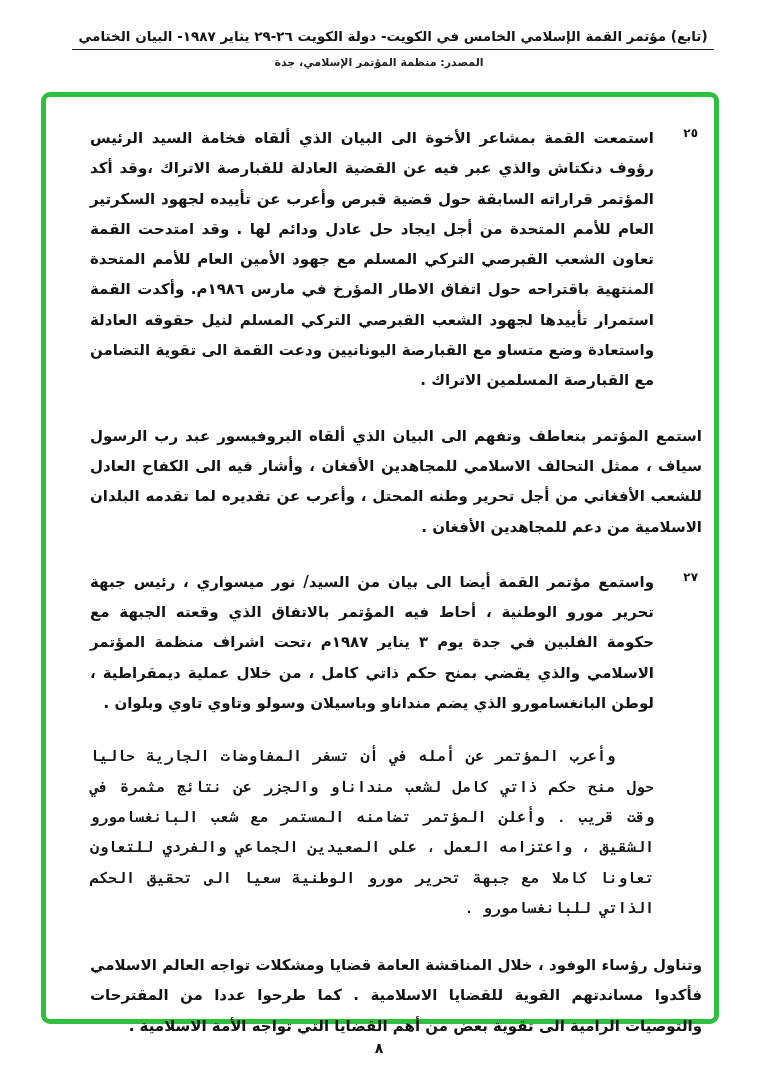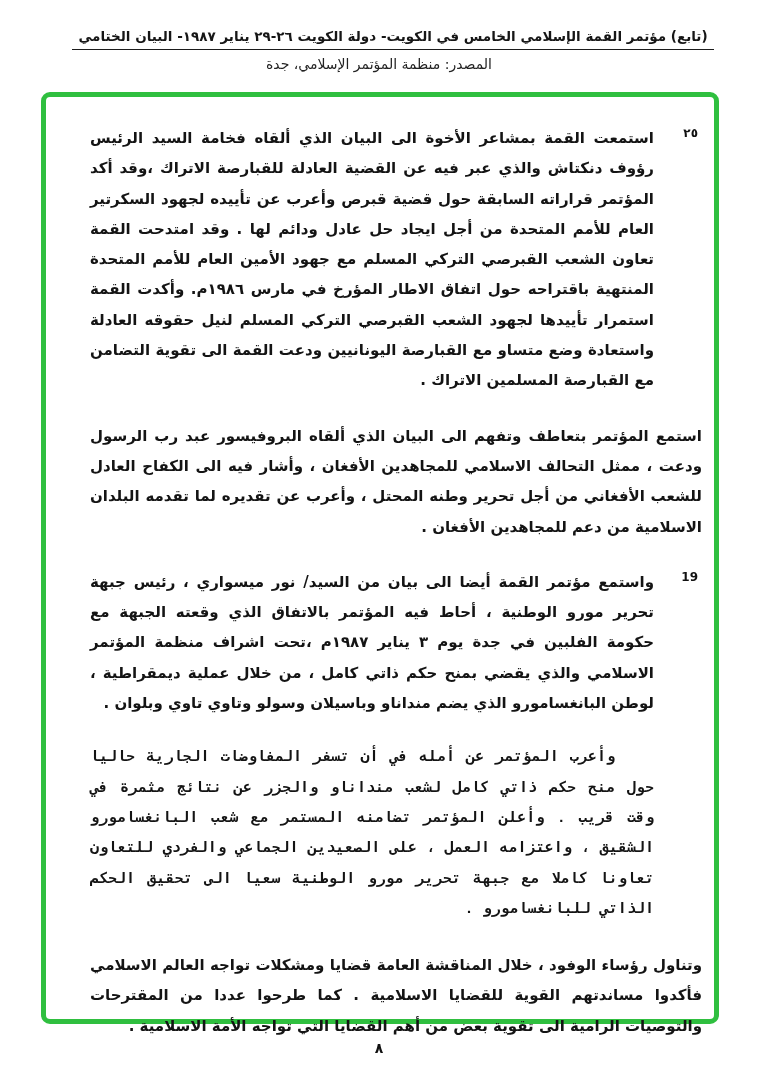--- a/index.html
+++ b/index.html
@@ -27,22 +27,22 @@
     font-size: 13.5px;
     font-weight: bold;
     letter-spacing: 0.2px;
     padding: 0 6px 5px 6px;
     border-bottom: 1.5px solid #1c1c1c;
     white-space: nowrap;
     margin-left: 28px;
   }
   .doc-source {
     margin-top: 6px;
-    font-size: 14px;
-    font-weight: normal;
+    font-size: 11px;
+    font-weight: bold;
     color: #222;
   }
 
   
   .annotation-box {
     position: absolute;
     left: 41px;
     top: 92px;
     width: 678px;
     height: 932px;
@@ -106,25 +106,25 @@
 
 <div class="annotation-box" style="border-color: rgb(47, 191, 63);">
   <div class="paragraphs">
 
     <div class="para">
       <div class="para-num">٢٥</div>
       <div class="para-text">استمعت القمة بمشاعر الأخوة الى البيان الذي ألقاه فخامة السيد الرئيس رؤوف دنكتاش والذي عبر فيه عن القضية العادلة للقبارصة الاتراك ،وقد أكد المؤتمر قراراته السابقة حول قضية قبرص وأعرب عن تأييده لجهود السكرتير العام للأمم المتحدة من أجل ايجاد حل عادل ودائم لها . وقد امتدحت القمة تعاون الشعب القبرصي التركي المسلم مع جهود الأمين العام للأمم المتحدة المنتهية باقتراحه حول اتفاق الاطار المؤرخ في مارس ١٩٨٦م. وأكدت القمة استمرار تأييدها لجهود الشعب القبرصي التركي المسلم لنيل حقوقه العادلة واستعادة وضع متساو مع القبارصة اليونانيين ودعت القمة الى تقوية التضامن مع القبارصة المسلمين الاتراك .</div>
     </div>
 
     <div class="para">
-      <div class="para-text">استمع المؤتمر بتعاطف وتفهم الى البيان الذي ألقاه البروفيسور عبد رب الرسول ودعت ، ممثل التحالف الاسلامي للمجاهدين الأفغان ، وأشار فيه الى الكفاح العادل للشعب الأفغاني من أجل تحرير وطنه المحتل ، وأعرب عن تقديره لما تقدمه البلدان الاسلامية من دعم للمجاهدين الأفغان .</div>
+      <div class="para-text">استمع المؤتمر بتعاطف وتفهم الى البيان الذي ألقاه البروفيسور عبد رب الرسول سياف ، ممثل التحالف الاسلامي للمجاهدين الأفغان ، وأشار فيه الى الكفاح العادل للشعب الأفغاني من أجل تحرير وطنه المحتل ، وأعرب عن تقديره لما تقدمه البلدان الاسلامية من دعم للمجاهدين الأفغان .</div>
     </div>
 
     <div class="para">
-      <div class="para-num">19</div>
+      <div class="para-num">٢٧</div>
       <div class="para-text">واستمع مؤتمر القمة أيضا الى بيان من السيد/ نور ميسواري ، رئيس جبهة تحرير مورو الوطنية ، أحاط فيه المؤتمر بالاتفاق الذي وقعته الجبهة مع حكومة الفلبين في جدة يوم ٣ يناير ١٩٨٧م ،تحت اشراف منظمة المؤتمر الاسلامي والذي يقضي بمنح حكم ذاتي كامل ، من خلال عملية ديمقراطية ، لوطن البانغسامورو الذي يضم منداناو وباسيلان وسولو وتاوي تاوي وبلوان .</div>
     </div>
 
     <div class="para indent">
       <div class="para-num"></div>
       <div class="para-text">وأعرب المؤتمر عن أمله في أن تسفر المفاوضات الجارية حاليا حول منح حكم ذاتي كامل لشعب منداناو والجزر عن نتائج مثمرة في وقت قريب . وأعلن المؤتمر تضامنه المستمر مع شعب البانغسامورو الشقيق ، واعتزامه العمل ، على الصعيدين الجماعي والفردي للتعاون تعاونا كاملا مع جبهة تحرير مورو الوطنية سعيا الى تحقيق الحكم الذاتي للبانغسامورو .</div>
     </div>
 
     <div class="para">
       <div class="para-text">وتناول رؤساء الوفود ، خلال المناقشة العامة قضايا ومشكلات تواجه العالم الاسلامي فأكدوا مساندتهم القوية للقضايا الاسلامية . كما طرحوا عددا من المقترحات والتوصيات الرامية الى تقوية بعض من أهم القضايا التي تواجه الأمة الاسلامية .</div>

